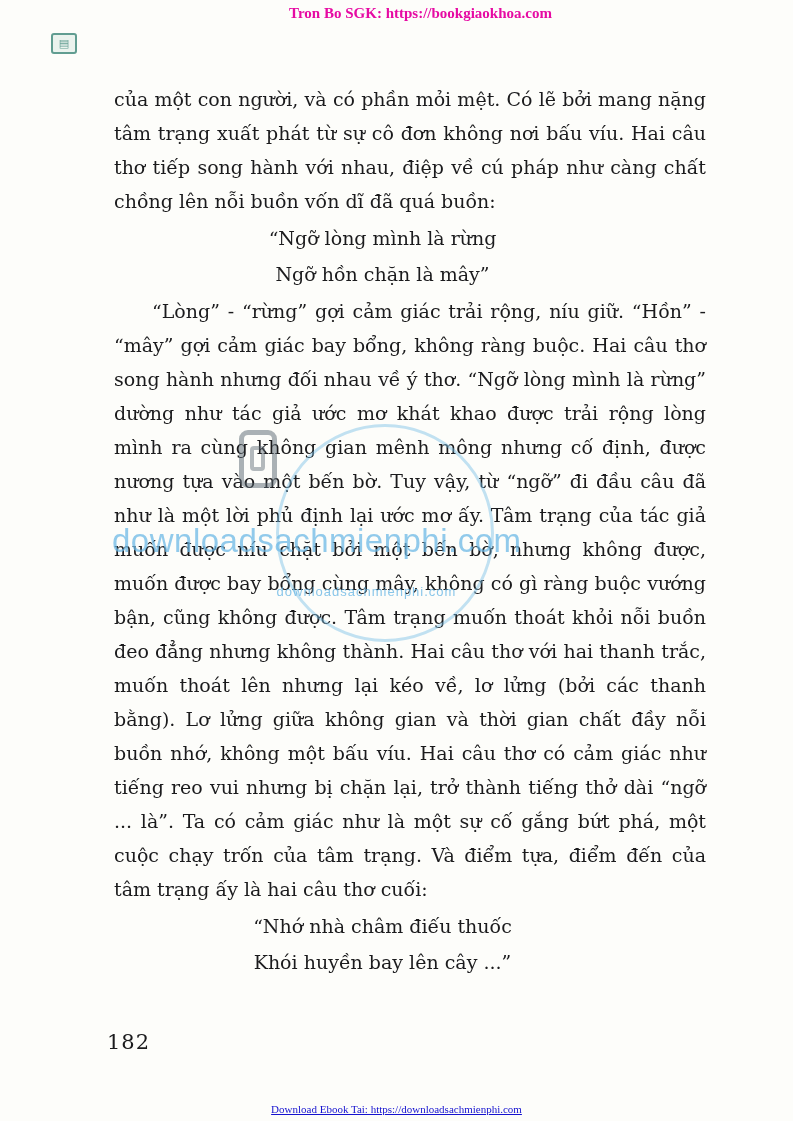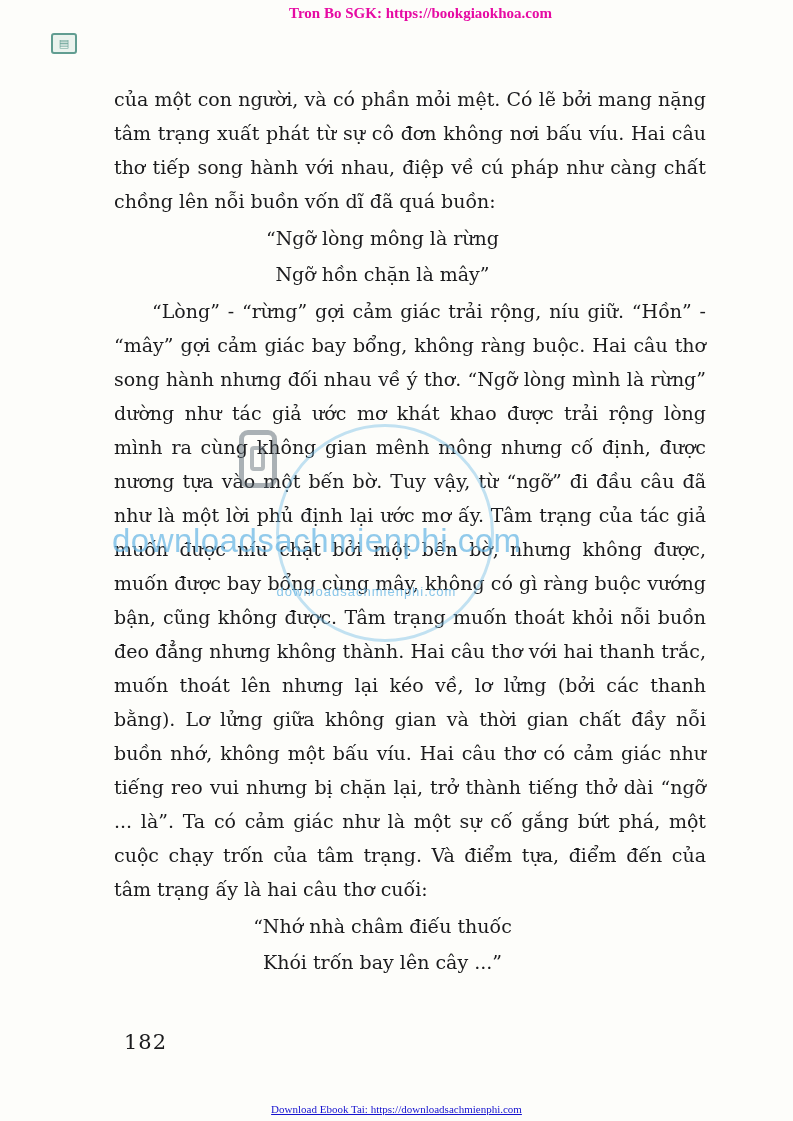--- a/index.html
+++ b/index.html
@@ -61,21 +61,21 @@
 
   .verse {
     text-align: center;
     padding-right: 55px;
     margin: 2px 0;
   }
   .verse-line { line-height: 36px; }
 
   .page-number {
     position: absolute;
-    left: 124px; top: 1030px;
+    left: 107px; top: 1030px;
     font-size: 21px;
     letter-spacing: 1px;
   }
 
   .footer-banner {
     position: absolute;
     top: 1098px; left: 0; right: 0;
     text-align: center;
   }
   .footer-link {
@@ -139,29 +139,29 @@
 
   <div class="corner-icon">
     <span class="corner-icon-glyph">▤</span>
   </div>
 
   <div class="content">
 
     <p class="para">của một con người, và có phần mỏi mệt. Có lẽ bởi mang nặng tâm trạng xuất phát từ sự cô đơn không nơi bấu víu. Hai câu thơ tiếp song hành với nhau, điệp về cú pháp như càng chất chồng lên nỗi buồn vốn dĩ đã quá buồn:</p>
 
     <div class="verse">
-      <div class="verse-line">“Ngỡ lòng mông là rừng</div>
+      <div class="verse-line">“Ngỡ lòng mình là rừng</div>
       <div class="verse-line">Ngỡ hồn chặn là mây”</div>
     </div>
 
     <p class="para indent">“Lòng” - “rừng” gợi cảm giác trải rộng, níu giữ. “Hồn” - “mây” gợi cảm giác bay bổng, không ràng buộc. Hai câu thơ song hành nhưng đối nhau về ý thơ. “Ngỡ lòng mình là rừng” dường như tác giả ước mơ khát khao được trải rộng lòng mình ra cùng không gian mênh mông nhưng cố định, được nương tựa vào một bến bờ. Tuy vậy, từ “ngỡ” đi đầu câu đã như là một lời phủ định lại ước mơ ấy. Tâm trạng của tác giả muốn được níu chặt bởi một bến bờ, nhưng không được, muốn được bay bổng cùng mây, không có gì ràng buộc vướng bận, cũng không được. Tâm trạng muốn thoát khỏi nỗi buồn đeo đẳng nhưng không thành. Hai câu thơ với hai thanh trắc, muốn thoát lên nhưng lại kéo về, lơ lửng (bởi các thanh bằng). Lơ lửng giữa không gian và thời gian chất đầy nỗi buồn nhớ, không một bấu víu. Hai câu thơ có cảm giác như tiếng reo vui nhưng bị chặn lại, trở thành tiếng thở dài “ngỡ ... là”. Ta có cảm giác như là một sự cố gắng bứt phá, một cuộc chạy trốn của tâm trạng. Và điểm tựa, điểm đến của tâm trạng ấy là hai câu thơ cuối:</p>
 
     <div class="verse">
       <div class="verse-line">“Nhớ nhà châm điếu thuốc</div>
-      <div class="verse-line">Khói trốn bay lên cây ...”</div>
+      <div class="verse-line">Khói huyền bay lên cây ...”</div>
     </div>
 
 
   </div>
 
   <div class="page-number">182</div>
 
   <div class="watermark">
     <div class="wm-circle"></div>
     <div class="wm-logo">

